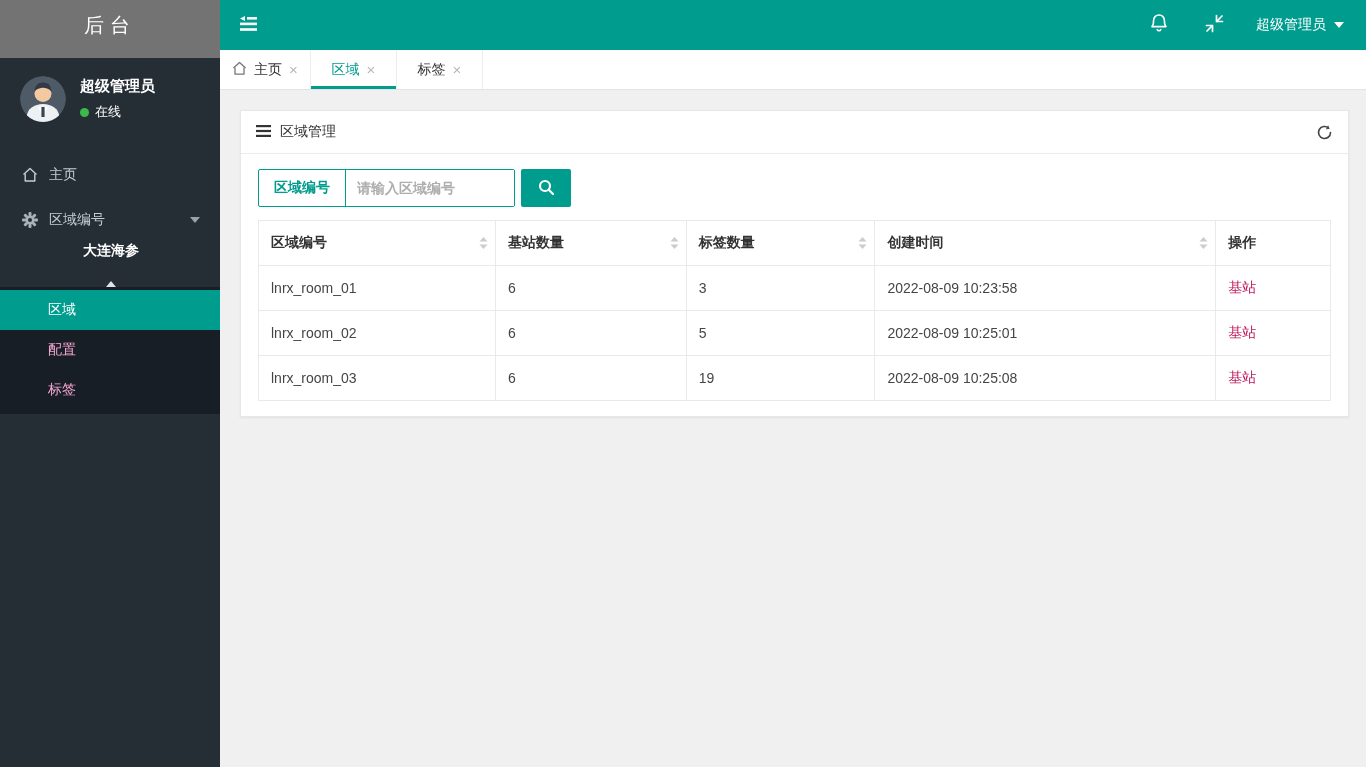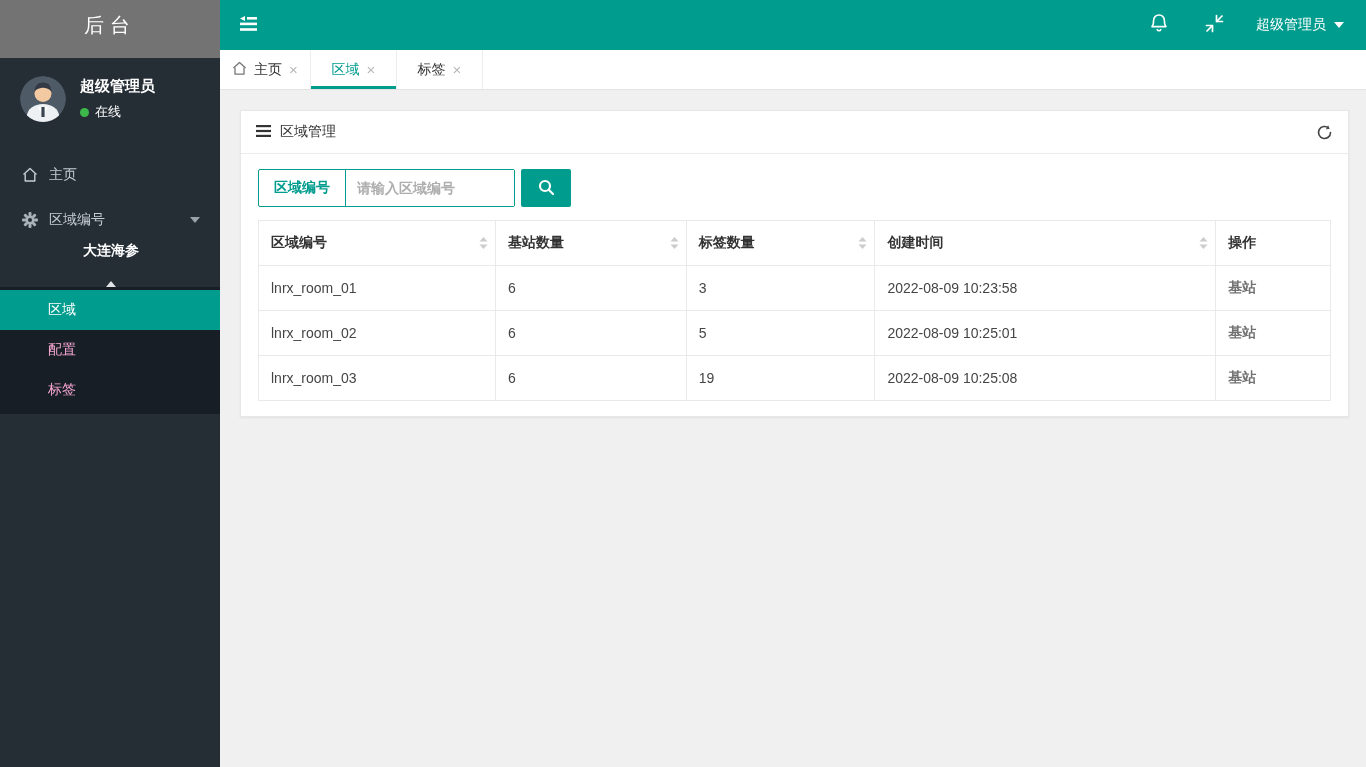--- a/index.html
+++ b/index.html
@@ -53,21 +53,21 @@
   .search-input::placeholder { color:#aeaeae; }
   .search-btn { margin-left:6px; width:50px; height:38px; background:#009c8e; border:none; border-radius:2px; cursor:pointer; display:flex; align-items:center; justify-content:center; }
 
   .table-wrap { padding:0 17px 15px; }
   table { width:100%; border-collapse:collapse; table-layout:fixed; }
   th, td { border:1px solid #e9e9e9; text-align:left; font-size:14px; padding:12px 12px; height:45px; }
   th { font-weight:bold; color:#333; position:relative; }
   td { color:#454545; }
   .sort-icon { position:absolute; right:7px; top:50%; transform:translateY(-50%); display:flex; flex-direction:column; gap:1px; cursor:pointer; }
   .col-1 { width:22.1%; } .col-2 { width:17.8%; } .col-3 { width:17.6%; } .col-4 { width:31.8%; } .col-5 { width:10.7%; }
-  .action-link { color:#737373; text-decoration:none; cursor:pointer;font-weight:bold; }
+  .action-link { color:#be185d; text-decoration:none; cursor:pointer; }
 </style>
 </head>
 <body>
 
 <div class="topbar">
   <div class="logo">后台</div>
   <div class="side-toggle">
     <span>
       <svg width="20" height="16" viewBox="0 0 20 16">
           <path d="M1 2.5 L6 0 L6 5 Z" fill="#fff" transform="translate(0,0)"></path>

